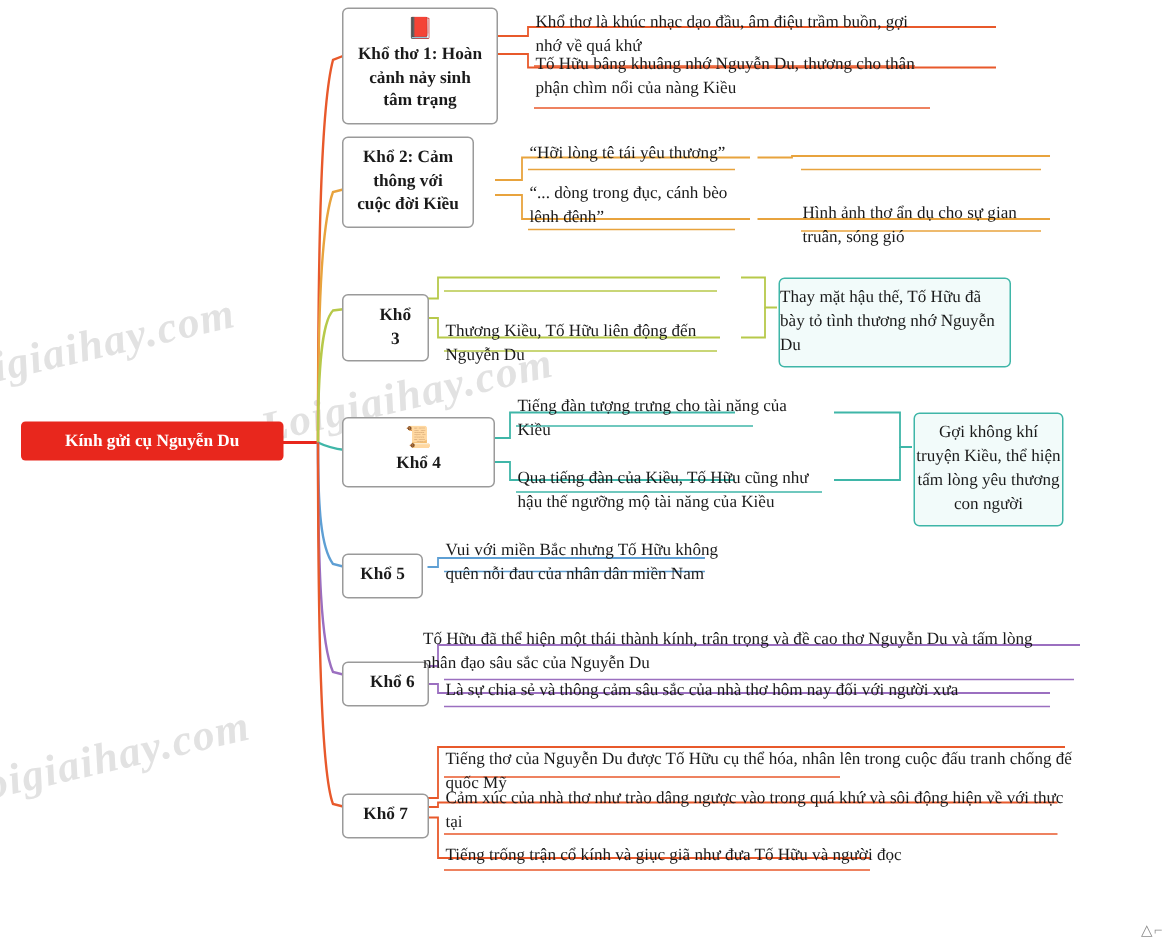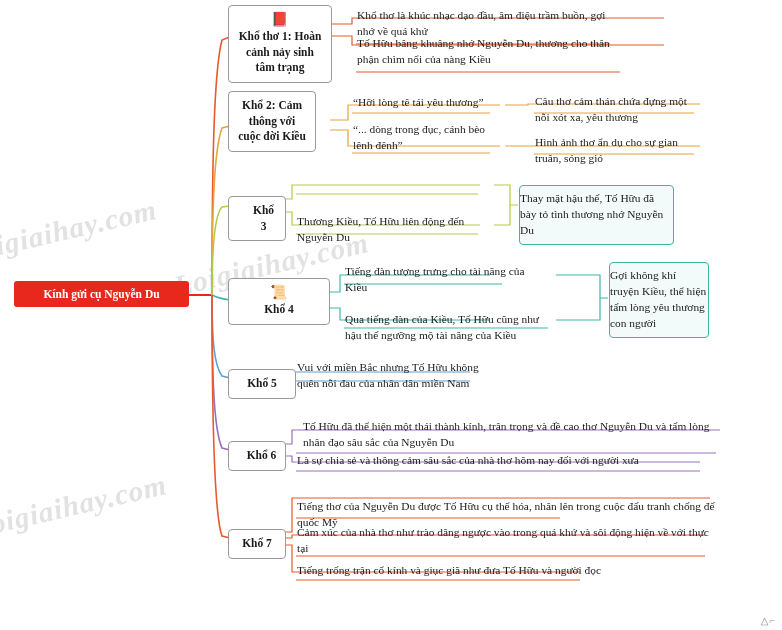--- a/index.html
+++ b/index.html
@@ -170,46 +170,45 @@
     <span>Khổ thơ 1: Hoàn cảnh nảy sinh tâm trạng</span>
   </div>
   <div class="node leaf" style="left:357px; top:8px; width:256px;">Khổ thơ là khúc nhạc dạo đầu, âm điệu trầm buồn, gợi nhớ về quá khứ</div>
   <div class="node leaf" style="left:357px; top:36px; width:268px;">Tố Hữu bâng khuâng nhớ Nguyễn Du, thương cho thân phận chìm nổi của nàng Kiều</div>
 
   <div class="node boxed" style="left:228px; top:91px; width:88px;font-family:Liberation Serif, serif;">
     <span>Khổ 2: Cảm thông với cuộc đời Kiều</span>
   </div>
   <div class="node leaf" style="left:353px; top:95px; width:150px;">“Hỡi lòng tê tái yêu thương”</div>
   <div class="node leaf" style="left:353px; top:122px; width:150px;">“... dòng trong đục, cánh bèo lênh đênh”</div>
-  <div class="node leaf" style="left:535px; top:94px; width:166px;">Câu thơ cảm thán chứa đựng một nỗi xót xa, yêu thương</div>
   <div class="node leaf" style="left:535px; top:135px; width:166px;">Hình ảnh thơ ẩn dụ cho sự gian truân, sóng gió</div>
 
   <div class="node boxed" style="left:228px; top:196px; width:58px;padding-left:21px;">
     <span>Khổ 3</span>
   </div>
   <div class="node leaf" style="left:297px; top:214px; width:190px;">Thương Kiều, Tố Hữu liên động đến Nguyễn Du</div>
   <div class="node callout" style="left:519px; top:185px; width:155px;">Thay mặt hậu thế, Tố Hữu đã bày tỏ tình thương nhớ Nguyễn Du</div>
 
   <div class="node boxed" style="left:228px; top:278px; width:102px;">
     <span class="ic">📜</span>
     <span>Khổ 4</span>
   </div>
   <div class="node leaf" style="left:345px; top:264px; width:180px;">Tiếng đàn tượng trưng cho tài năng của Kiều</div>
   <div class="node leaf" style="left:345px; top:312px; width:212px;">Qua tiếng đàn của Kiều, Tố Hữu cũng như hậu thế ngưỡng mộ tài năng của Kiều</div>
-  <div class="node callout" style="left:609px; top:262px; width:100px;">Gợi không khí truyện Kiều, thể hiện tấm lòng yêu thương con người</div>
-
-  <div class="node boxed" style="left:228px; top:369px; width:68px;">
+  <div class="node callout" style="left:609px; top:275px; width:100px;text-align:center;">Gợi không khí truyện Kiều, thể hiện tấm lòng yêu thương con người</div>
+
+  <div class="node boxed" style="left:228px; top:369px; width:54px;">
     <span>Khổ 5</span>
   </div>
   <div class="node leaf" style="left:297px; top:360px; width:190px;">Vui với miền Bắc nhưng Tố Hữu không quên nỗi đau của nhân dân miền Nam</div>
 
   <div class="node boxed" style="left:228px; top:441px; width:58px;padding-left:17px;">
     <span>Khổ 6</span>
   </div>
-  <div class="node leaf" style="left:303px; top:419px; width:425px;">Tố Hữu đã thể hiện một thái thành kính, trân trọng và đề cao thơ Nguyễn Du và tấm lòng nhân đạo sâu sắc của Nguyễn Du</div>
+  <div class="node leaf" style="left:282px; top:419px; width:425px;">Tố Hữu đã thể hiện một thái thành kính, trân trọng và đề cao thơ Nguyễn Du và tấm lòng nhân đạo sâu sắc của Nguyễn Du</div>
   <div class="node leaf" style="left:297px; top:453px; width:410px;">Là sự chia sẻ và thông cảm sâu sắc của nhà thơ hôm nay đối với người xưa</div>
 
   <div class="node boxed" style="left:228px; top:529px; width:58px;">
     <span>Khổ 7</span>
   </div>
   <div class="node leaf" style="left:297px; top:487px; width:418px;margin-top:12px;">Tiếng thơ của Nguyễn Du được Tố Hữu cụ thể hóa, nhân lên trong cuộc đấu tranh chống đế quốc Mỹ</div>
   <div class="node leaf" style="left:297px; top:525px; width:412px;">Cảm xúc của nhà thơ như trào dâng ngược vào trong quá khứ và sôi động hiện về với thực tại</div>
   <div class="node leaf" style="left:297px; top:563px; width:420px;">Tiếng trống trận cổ kính và giục giã như đưa Tố Hữu và người đọc</div>
 
   <div class="corner">△⌐</div>

